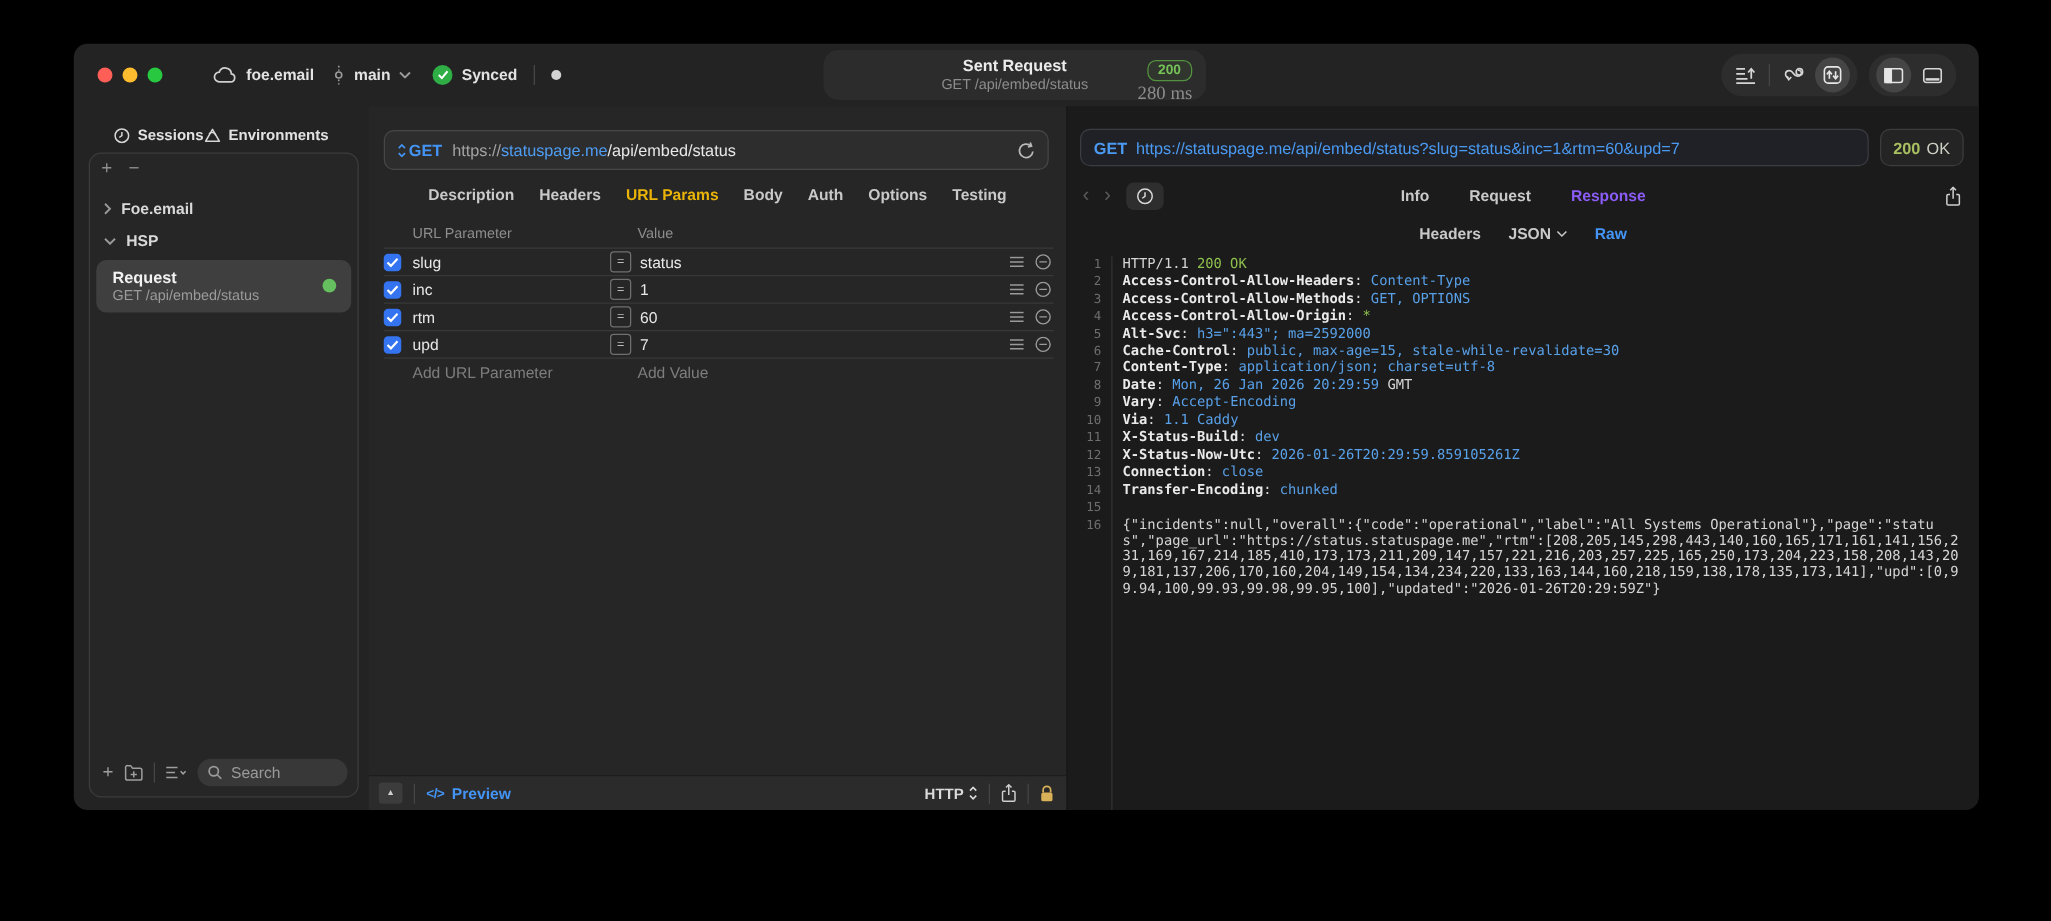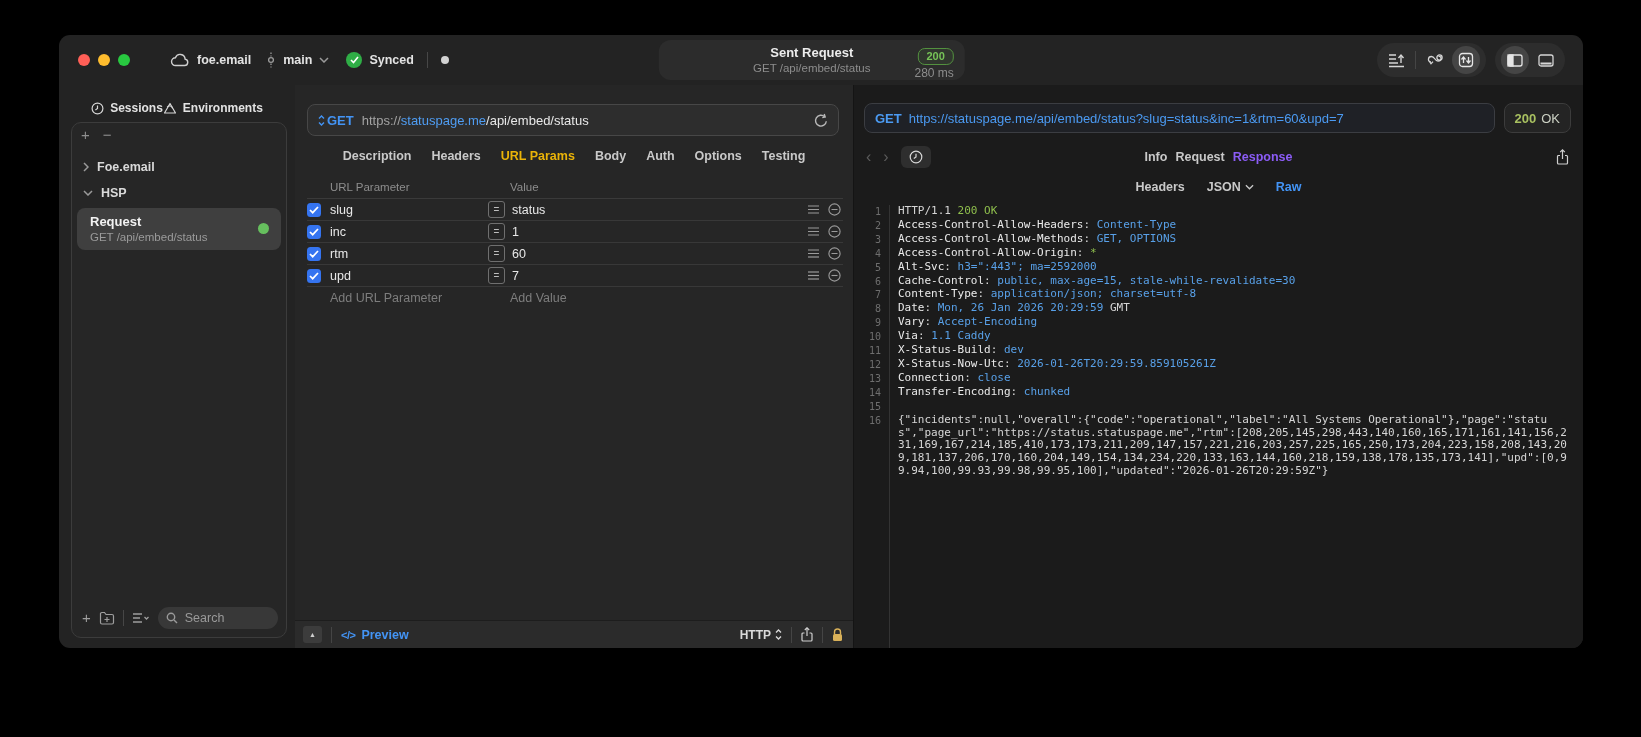--- a/index.html
+++ b/index.html
@@ -18,21 +18,21 @@
   .tb-dot{width:8px;height:8px;border-radius:50%;background:#d2d2d2;}
   .sync-badge{width:16px;height:16px;border-radius:50%;background:#2fae46;display:grid;place-items:center;}
   .tb-center{position:absolute;left:50%;transform:translateX(-53%);top:5px;width:306px;height:40px;
              background:#2c2c2c;border-radius:12px;display:flex;align-items:center;justify-content:center;}
   .tb-center .ttl{text-align:center;line-height:1.25;}
   .tb-center .t1{font-size:13px;font-weight:700;color:#ececec;}
   .tb-center .t2{font-size:11.5px;color:#8d8d8d;}
   .tb-status{position:absolute;right:11px;top:5px;text-align:right;line-height:1.2;}
   .code-badge{display:inline-block;border:1px solid #53913f;color:#76c457;background:rgba(110,192,80,.07);
               font-size:11px;font-weight:700;border-radius:7px;padding:1px 8px;}
-  .ms{font-size:12px;color:#8d8d8d;margin-top:1px;}
+  .ms{font-size:15px;color:#8d8d8d;margin-top:1px;font-family:Liberation Serif, serif;}
   .tb-right{margin-left:auto;margin-right:18px;display:flex;gap:9px;}
   .pillgrp{background:#2d2d2d;border-radius:17px;height:34px;display:flex;align-items:center;padding:0 6px;gap:4px;}
   .ibtn{width:26px;height:26px;display:grid;place-items:center;color:#d6d6d6;}
   .ibtn.circ{background:#454545;border-radius:50%;width:28px;height:28px;}
   .grp-sep{width:1px;height:18px;background:#454545;margin:0 2px;}
   
   .main{flex:1;display:flex;min-height:0;}
   
   .sidebar{width:236px;flex:none;display:flex;flex-direction:column;}
   .sb-tabs{margin-top:13px;height:20px;display:flex;justify-content:center;align-items:center;
@@ -94,35 +94,35 @@
             align-items:center;padding:0 10px;gap:7px;font-size:13px;color:#4b9af2;overflow:hidden;white-space:nowrap;}
   .resp-url .m{font-weight:700;}
   .resp-status{height:28px;border:1px solid #3c3c3c;background:#242424;border-radius:8px;padding:0 10px;
                display:flex;align-items:center;gap:5px;font-size:13px;flex:none;}
   .resp-status .sc{color:#a8c060;font-weight:700;}
   .resp-status .st{color:#ccd1c4;}
   .resp-nav{height:32px;display:flex;align-items:center;padding:0 14px 0 12px;position:relative;flex:none;}
   .nav-arrows{display:flex;gap:12px;color:#5b5b5b;font-size:16px;line-height:1;}
   .clock-btn{margin-left:12px;width:30px;height:22px;background:#2e2e2e;border-radius:6px;display:grid;
              place-items:center;color:#d8d8d8;}
-  .resp-tabs{position:absolute;left:0;right:0;display:flex;justify-content:center;gap:8px;font-size:12.5px;
+  .resp-tabs{position:absolute;left:0;right:0;display:flex;justify-content:center;gap:32px;font-size:12.5px;
              font-weight:600;color:#c9c9c9;}
   .resp-tabs .tab.active{color:#8b5cf6;}
   .share{margin-left:auto;color:#d0d0d0;z-index:1;display:grid;place-items:center;}
   .resp-subnav{height:28px;display:flex;align-items:center;justify-content:center;gap:22px;font-size:12.5px;
                font-weight:600;color:#c9c9c9;flex:none;}
   .resp-subnav .tab{display:flex;align-items:center;gap:4px;}
   .resp-subnav .tab.active{color:#4394f5;}
   .resp-body{flex:1;margin-top:4px;position:relative;font-family:"DejaVu Sans Mono",monospace;font-size:11px;
              line-height:12.9px;color:#d6d6d6;overflow:hidden;}
   .gutter-line{position:absolute;left:35px;top:0;bottom:0;width:1px;background:#333;}
   .cline{display:flex;}
   .cline .ln{width:27px;flex:none;text-align:right;padding-right:8px;color:#6e6e6e;font-size:10px;padding-top:1px;}
   .cline .lt{flex:1;padding-left:9px;padding-right:12px;word-break:break-all;white-space:pre-wrap;}
-  .p{color:#d6d6d6}.k{color:#eaeaea;font-weight:normal}.v{color:#58a0e8}.g{color:#8fbf4d}
+  .p{color:#d6d6d6}.k{color:#eaeaea;font-weight:bold}.v{color:#58a0e8}.g{color:#8fbf4d}
   svg{display:block;}
 </style>
 </head>
 <body>
 
 <div class="window">
 
   <div class="titlebar">
     <div class="traffic">
       <div class="tl r"></div>

